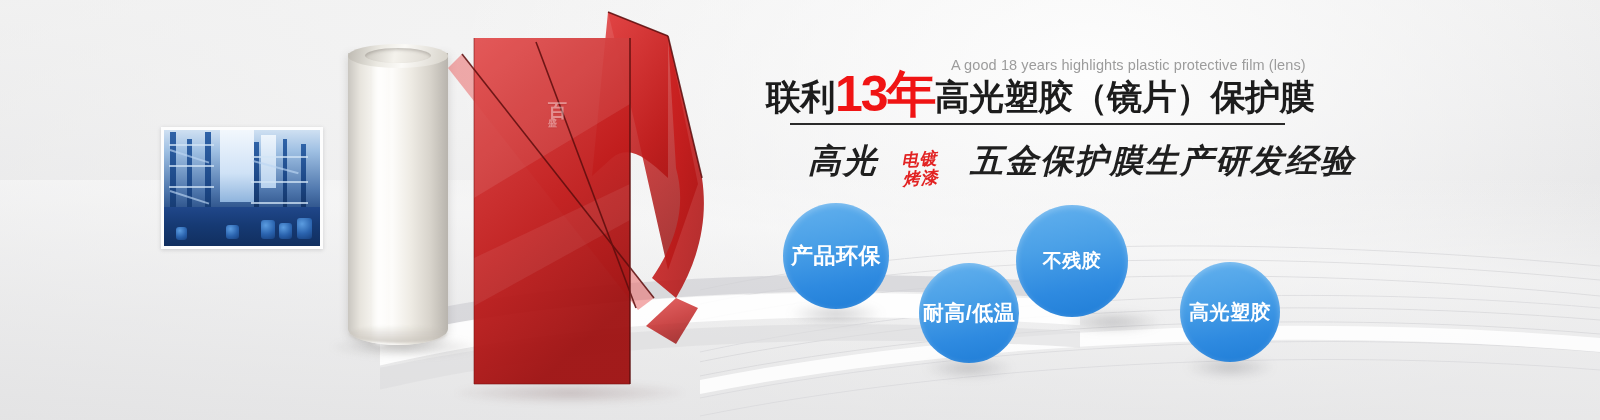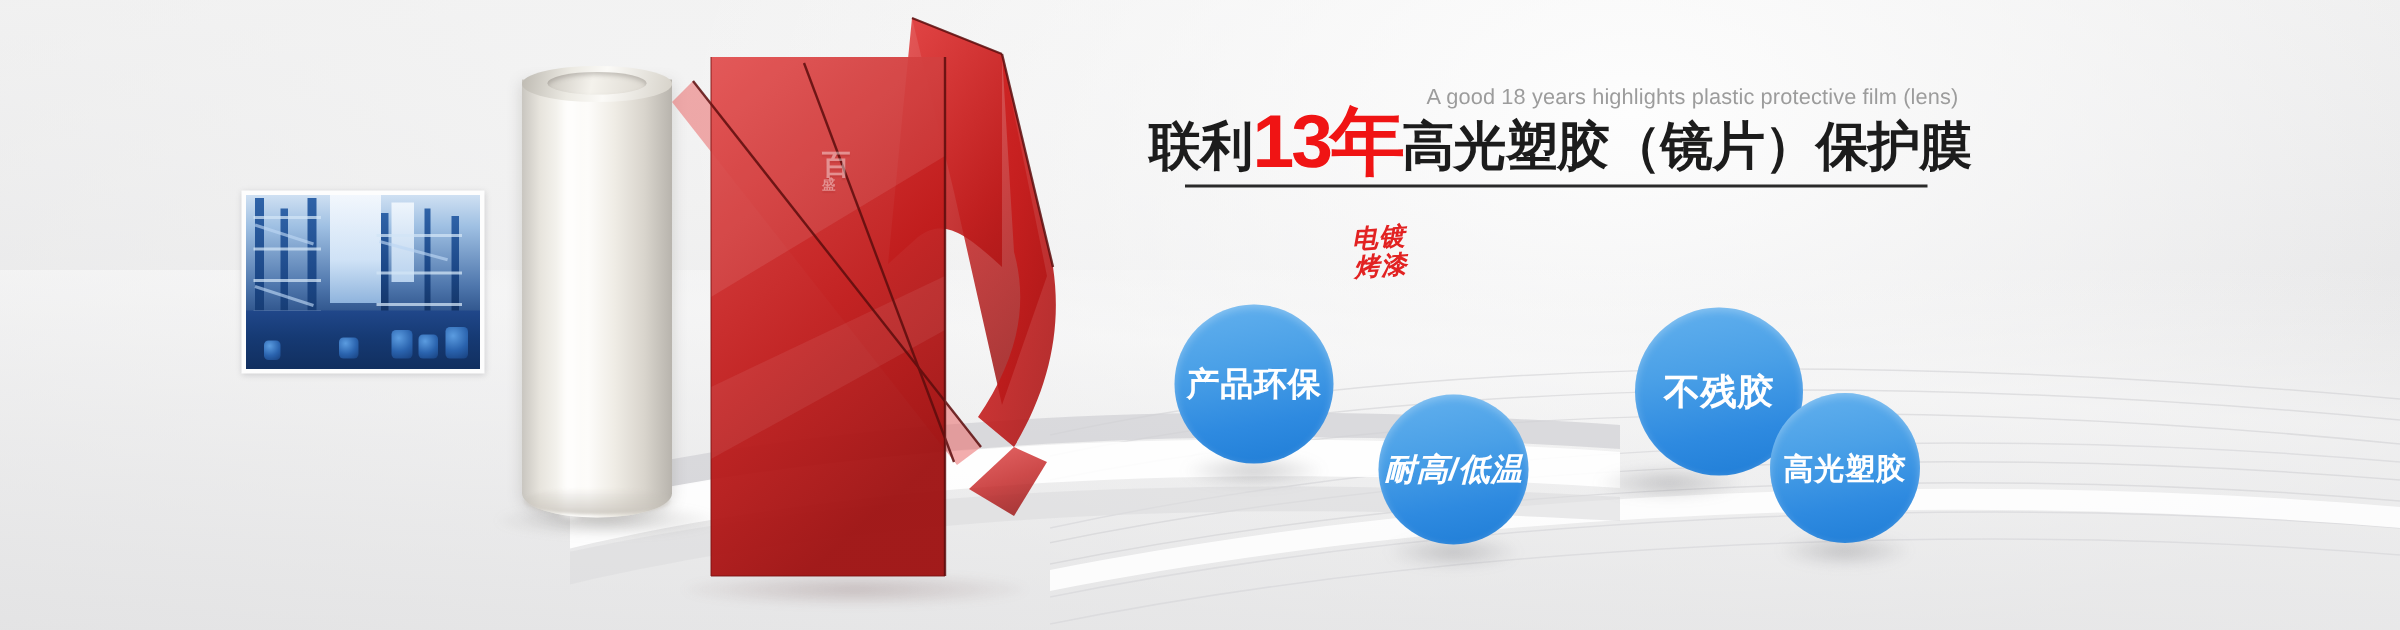--- a/index.html
+++ b/index.html
@@ -427,37 +427,39 @@
 
   <div class="headline">
     <div class="h-eng">A good 18 years highlights plastic protective film (lens)</div>
     <div class="h-main">
       <span>联利</span><span class="accent">13年</span><span>高光塑胶（镜片）保护膜</span>
     </div>
     <div class="h-rule"></div>
   </div>
 
   <div class="calli">
+    <span class="calli-txt calli-a">高光</span>
     <span class="calli-red">
       <span>电镀</span>
       <span>烤漆</span>
     </span>
+    <span class="calli-txt calli-b">五金保护膜生产研发经验</span>
   </div>
 
   <div id="bubble-layer">
       <div class="bubble-shadow" style="left: 789.36px; top: 303px; width: 93.28px; height: 22px;"></div>
       <div class="bubble" style="left: 783px; top: 203px; width: 106px; height: 106px; font-size: 22px;">
         <span>产品环保</span>
       </div>
       <div class="bubble-shadow" style="left: 925px; top: 357px; width: 88px; height: 22px;"></div>
-      <div class="bubble" style="left: 919px; top: 263px; width: 100px; height: 100px; font-size: 21px; font-style: italic;">
+      <div class="bubble" style="left: 919px; top: 263px; width: 100px; height: 100px; font-size: 21px;">
         <span>耐高/低温</span>
       </div>
       <div class="bubble-shadow" style="left: 1063.72px; top: 311px; width: 98.56px; height: 22px;"></div>
-      <div class="bubble" style="left: 1090px; top: 205px; width: 112px; height: 112px; font-size: 24px;">
+      <div class="bubble" style="left: 1016px; top: 205px; width: 112px; height: 112px; font-size: 19px;">
         <span>不残胶</span>
       </div>
       <div class="bubble-shadow" style="left: 1186px; top: 356px; width: 88px; height: 22px;"></div>
       <div class="bubble" style="left: 1180px; top: 262px; width: 100px; height: 100px; font-size: 20px;">
         <span>高光塑胶</span>
       </div>
     </div>
 
 </div>
 

